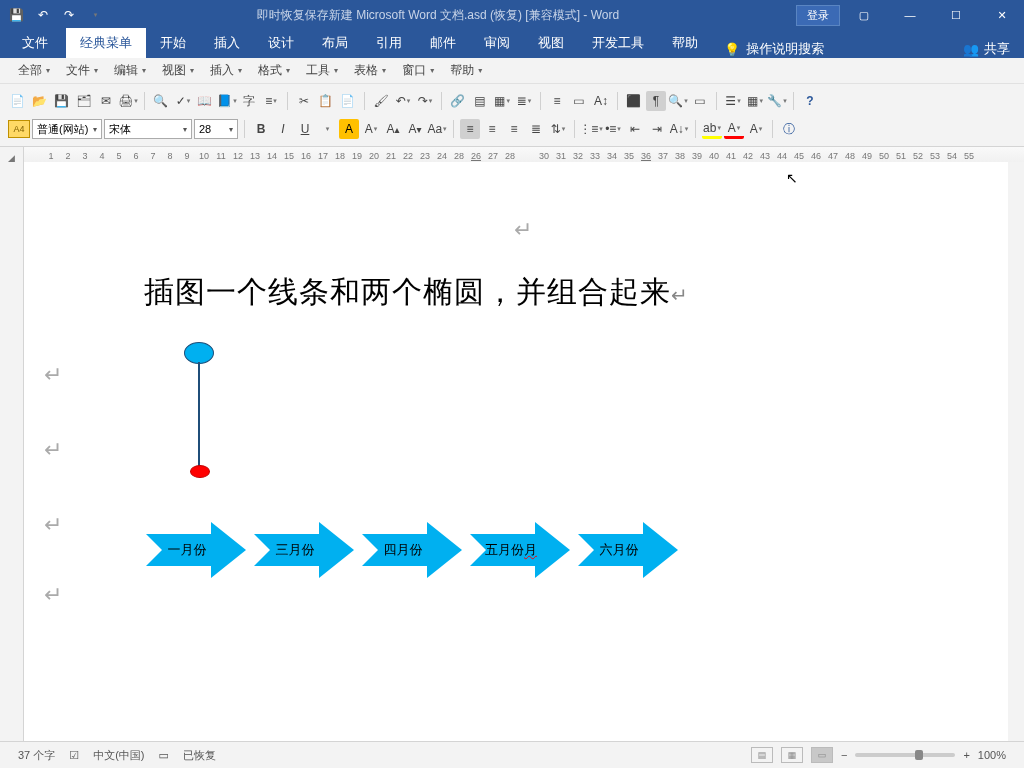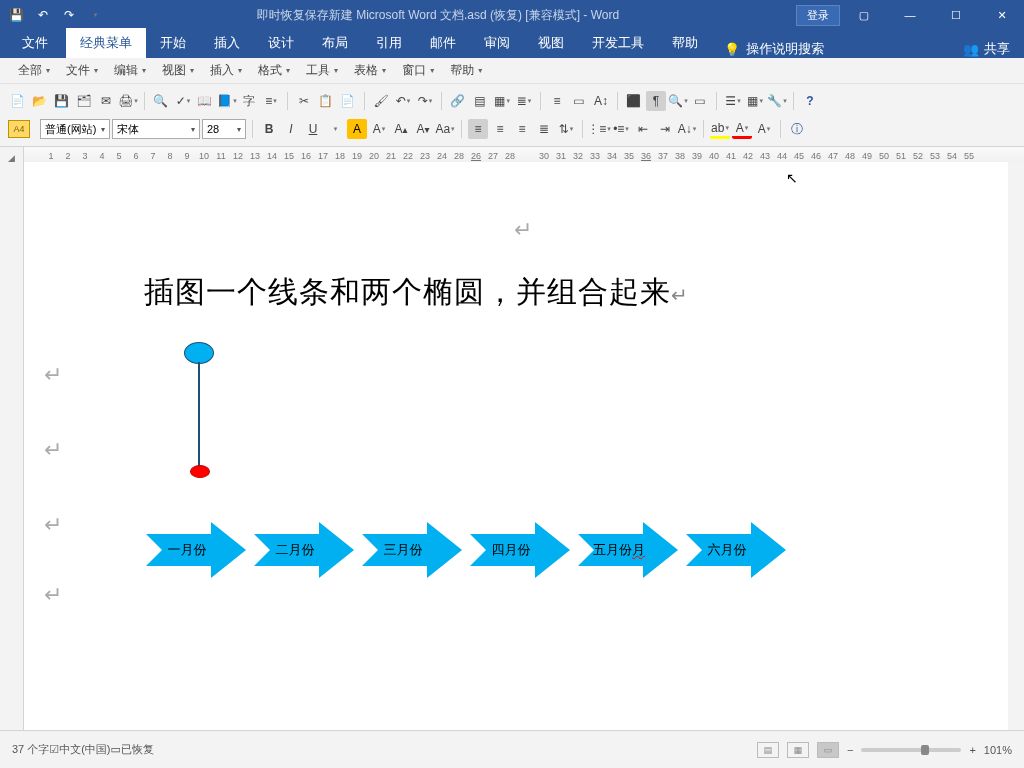--- a/index.html
+++ b/index.html
@@ -25,21 +25,21 @@
 .cm-item { padding: 0 8px; display: flex; align-items: center; gap: 2px; cursor: pointer; }
 .cm-drop::after { content: "▾"; font-size: 8px; margin-left: 2px; color: #666; }
 
 .toolbar { background: #f3f3f3; padding: 4px 8px; display: flex; align-items: center; gap: 2px; flex-wrap: wrap; border-bottom: 1px solid #d4d4d4; }
 .tb-row { display: flex; align-items: center; gap: 2px; width: 100%; min-height: 26px; }
 .tb-btn { width: 20px; height: 20px; display: inline-flex; align-items: center; justify-content: center; cursor: pointer; font-size: 12px; color: #444; border-radius: 2px; }
 .tb-sep { width: 1px; height: 18px; background: #d0d0d0; margin: 0 4px; }
 .tb-drop::after { content: "▾"; font-size: 7px; margin-left: 1px; color: #777; }
 .style-badge { width: 22px; height: 18px; background: #ffd966; border: 1px solid #bf9000; font-size: 9px; display: flex; align-items: center; justify-content: center; color: #7f5f00; }
 .style-select { height: 20px; font-size: 11px; border: 1px solid #ababab; background: #fff; padding: 0 4px; display: flex; align-items: center; gap: 4px; cursor: pointer; }
-.style-select.st { width: 70px; margin-left: 8px; }
+.style-select.st { width: 70px; }
 .style-select.font { width: 88px; }
 .style-select.size { width: 44px; }
 .style-select::after { content: "▾"; font-size: 8px; margin-left: auto; color: #555; }
 
 .ruler-area { height: 22px; background: #fff; border-bottom: 1px solid #d4d4d4; position: relative; display: flex; }
 .ruler-corner { width: 24px; height: 100%; background: #f3f3f3; border-right: 1px solid #d4d4d4; display: flex; align-items: center; justify-content: center; font-size: 9px; color: #777; }
 .ruler-h { flex: 1; background: linear-gradient(#f9f9f9,#eee); position: relative; font-size: 9px; color: #777; overflow: hidden; }
 .ruler-num { position: absolute; top: 4px; transform: translateX(-50%); }
 
 .doc-area { position: absolute; top: 162px; left: 0; right: 0; bottom: 22px; background: #fff; overflow: hidden; }
@@ -53,21 +53,21 @@
 .oval-blue { position: absolute; left: 160px; top: 180px; width: 30px; height: 22px; border-radius: 50%; background: #00b0f0; border: 1.5px solid #1f4e79; }
 .line-v { position: absolute; left: 174px; top: 200px; width: 2px; height: 105px; background: #1f4e79; }
 .oval-red { position: absolute; left: 166px; top: 303px; width: 20px; height: 13px; border-radius: 50%; background: #ff0000; border: 1.5px solid #c00000; }
 
 .arrow-row { position: absolute; top: 360px; left: 122px; display: flex; gap: 8px; }
 .arrow { position: relative; width: 100px; height: 56px; }
 .arrow svg { position: absolute; inset: 0; }
 .arrow-label { position: absolute; inset: 0; display: flex; align-items: center; justify-content: center; padding-right: 18px; font-size: 13px; color: #000; font-weight: 500; }
 .arrow-label .red-squig { text-decoration: wavy underline red; text-decoration-thickness: 1px; }
 
-.statusbar { position: absolute; bottom: 0; left: 0; right: 0; height: 38px; background: #f3f3f3; border-top: 1px solid #d4d4d4; display: flex; align-items: center; font-size: 11px; color: #555; padding: 0 12px; }
+.statusbar { position: absolute; bottom: 0; left: 0; right: 0; height: 27px; background: #f3f3f3; border-top: 1px solid #d4d4d4; display: flex; align-items: center; font-size: 11px; color: #555; padding: 0 18px; gap: 14px; }
 .sb-right { margin-left: auto; display: flex; align-items: center; gap: 8px; }
 .sb-view { width: 22px; height: 16px; border: 1px solid #bbb; display: flex; align-items: center; justify-content: center; font-size: 9px; color: #888; cursor: pointer; }
 .sb-view.active { background: #c8c8c8; }
 .zoom-slider { width: 100px; height: 4px; background: #ccc; position: relative; border-radius: 2px; }
 .zoom-thumb { position: absolute; left: 60%; top: -3px; width: 8px; height: 10px; background: #888; border-radius: 2px; }
 
 .scroll-v { position: absolute; right: 0; top: 162px; bottom: 22px; width: 16px; background: #f3f3f3; }
 .cursor-arrow { position: absolute; pointer-events: none; font-size: 14px; color: #000; }
 </style>
 </head>
@@ -303,26 +303,20 @@
         <div class="arrow">
           <svg viewBox="0 0 100 56">
     <polygon points="0,12 65,12 65,0 100,28 65,56 65,44 0,44 16,28" fill="#00b0f0"></polygon>
           </svg>
     <div class="arrow-label">一月份</div>
         </div>
         <div class="arrow">
           <svg viewBox="0 0 100 56">
     <polygon points="0,12 65,12 65,0 100,28 65,56 65,44 0,44 16,28" fill="#00b0f0"></polygon>
           </svg>
-    <div class="arrow-label">二月份</div>
-        </div>
-        <div class="arrow">
-          <svg viewBox="0 0 100 56">
-    <polygon points="0,12 65,12 65,0 100,28 65,56 65,44 0,44 16,28" fill="#00b0f0"></polygon>
-          </svg>
     <div class="arrow-label">三月份</div>
         </div>
         <div class="arrow">
           <svg viewBox="0 0 100 56">
     <polygon points="0,12 65,12 65,0 100,28 65,56 65,44 0,44 16,28" fill="#00b0f0"></polygon>
           </svg>
     <div class="arrow-label">四月份</div>
         </div>
         <div class="arrow">
           <svg viewBox="0 0 100 56">
@@ -350,17 +344,17 @@
   <span>已恢复</span>
   <div class="sb-right">
     <span class="sb-view">▤</span>
     <span class="sb-view">▦</span>
     <span class="sb-view active">▭</span>
     <span>−</span>
     <div class="zoom-slider">
         <div class="zoom-thumb"></div>
       </div>
     <span>+</span>
-    <span>101%</span>
+    <span>100%</span>
   </div>
 </div>
 
 <span class="cursor-arrow" style="left:786px;top:170px;">↖</span>
 
 </body></html>

